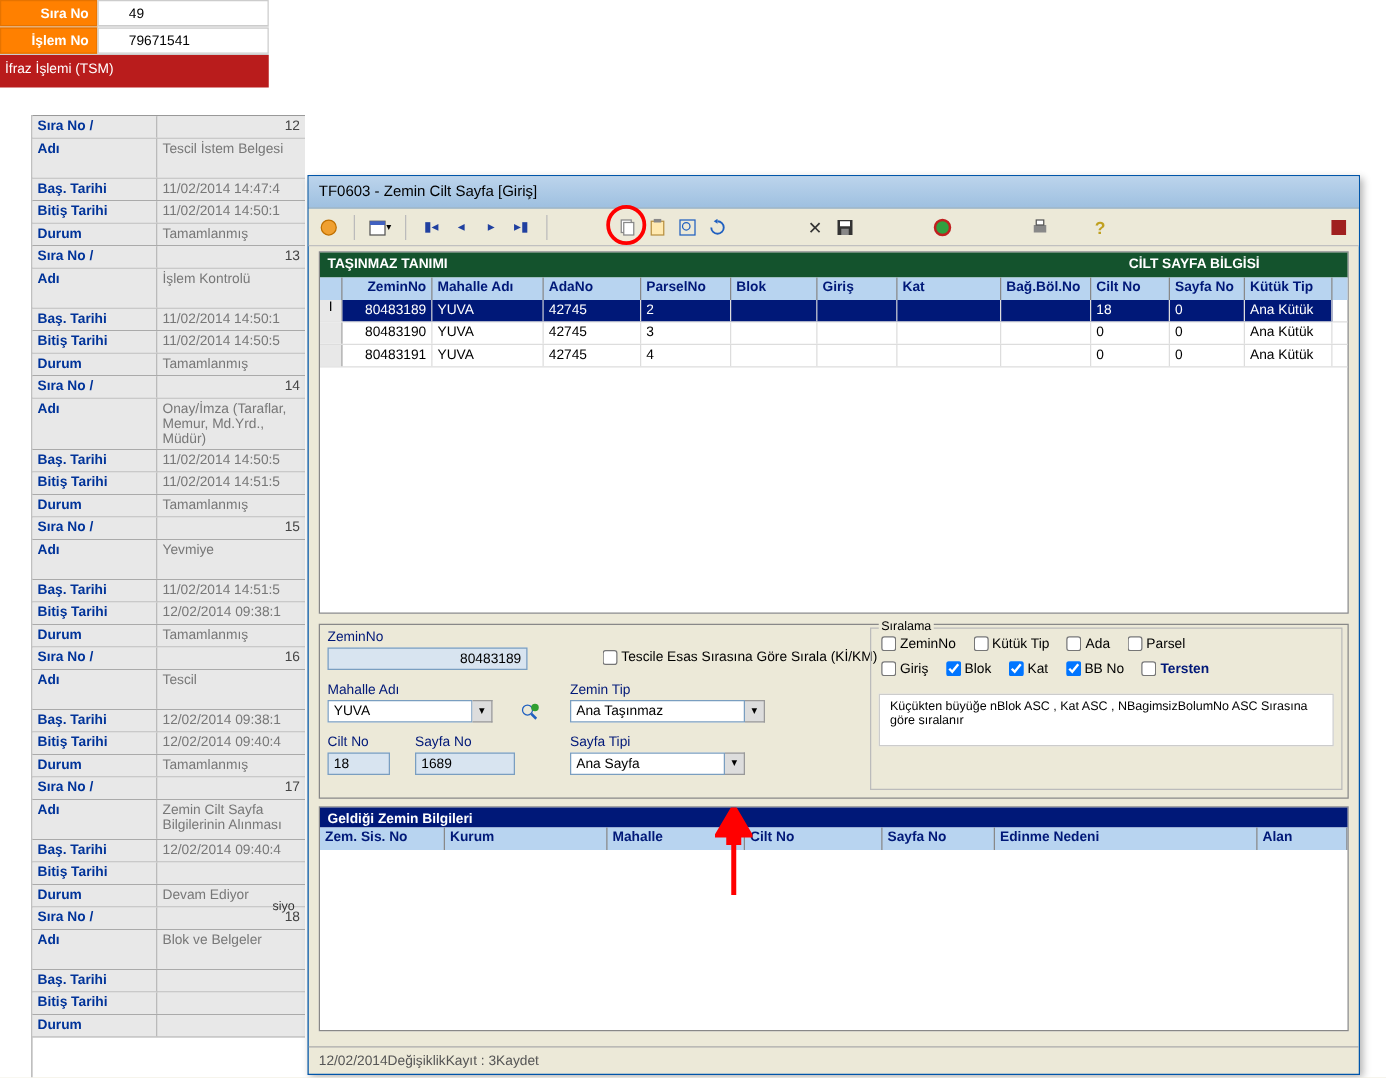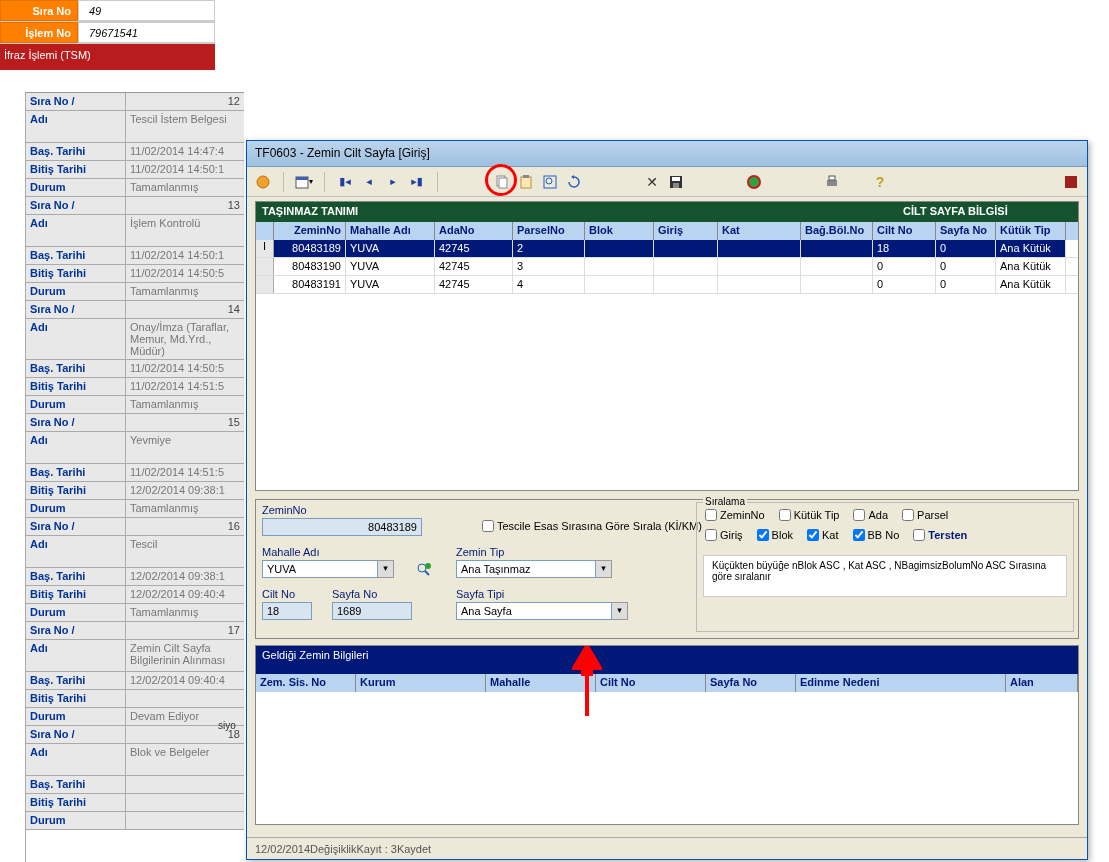--- a/index.html
+++ b/index.html
@@ -2,21 +2,21 @@
 <html><head>
 <meta charset="utf-8">
 <style>
 * { box-sizing: border-box; margin: 0; padding: 0; font-family: Arial, sans-serif; font-size: 11px; }
 body { background: #fff; width: 1109px; height: 862px; position: relative; overflow: hidden; }
 
 
 .left-panel { position: absolute; left: 0; top: 0; width: 215px; }
 .orange-row { display: flex; height: 22px; border-bottom: 1px solid #ccc; }
 .orange-label { width: 78px; background: #ff8000; color: #fff; font-weight: bold; text-align: right; padding: 4px 6px 0 0; border: 1px solid #e67300; }
-.orange-value { flex: 1; background: #fff; padding: 4px 10px; border: 1px solid #ccc; font-style: italic; }
+.orange-value { flex: 1; background: #fff; padding: 4px 24px; border: 1px solid #ccc; }
 .blue-bar { background: #b91c1c; color: #fff; padding: 5px 4px; height: 26px; font-size: 11px; }
 .left-scroll { position: absolute; left: 0; top: 92px; width: 218px; border-top: 1px solid #999; }
 .left-scroll .row { display: flex; min-height: 18px; border-bottom: 1px solid #aaa; }
 .left-scroll .lbl { width: 100px; color: #003399; font-weight: bold; padding: 2px 4px; border-right: 1px solid #aaa; background: #e8e8e8; }
 .left-scroll .val { flex: 1; padding: 2px 4px; color: #777; background: #e8e8e8; }
 .left-scroll .val.right { text-align: right; color: #444; }
 .left-margin { position: absolute; left: 0; top: 92px; width: 26px; height: 770px; background: #fff; border-right: 1px solid #aaa; }
 
 
 .dialog { position: absolute; left: 246px; top: 140px; width: 842px; height: 720px; background: #ece9d8; border: 1px solid #0055aa; box-shadow: 2px 2px 6px rgba(0,0,0,.3); }
@@ -59,21 +59,21 @@
 .siralama { position: absolute; left: 440px; top: 2px; width: 378px; height: 130px; border: 1px solid #bbb; padding-top: 0; }
 .siralama-title { position: absolute; top: -7px; left: 6px; font-size: 10px; background: #ece9d8; padding: 0 2px; }
 .chk-row { display: flex; gap: 14px; padding: 6px 8px 2px; align-items: center; flex-wrap: wrap; }
 .chk { display: flex; align-items: center; gap: 3px; }
 .chk input { width: 12px; height: 12px; }
 .chk .tersten { color: #001878; font-weight: bold; }
 .siralama .note { padding: 4px 8px; border: 1px solid #ccc; margin: 12px 6px; font-size: 10px; height: 42px; background: #fff; }
 
 
 .bottom-grid { position: absolute; left: 8px; top: 504px; right: 8px; height: 180px; border: 1px solid #888; background: #fff; }
-.bg-header1 { background: #001878; color: #fff; padding: 3px 6px; font-weight: normal; height: 28px; }
+.bg-header1 { background: #001878; color: #fff; padding: 3px 6px; font-weight: bold; height: 16px; }
 .bg-header2 { display: flex; background: #b8d4f0; height: 18px; }
 .bg-header2 .bgh { border-right: 1px solid #888; padding: 2px 4px; color: #001878; font-weight: bold; }
 
 .statusbar { position: absolute; left: 0; bottom: 0; right: 0; height: 22px; border-top: 1px solid #aaa; display: flex; align-items: center; padding: 0 8px; color: #555; }
 
 .red-arrow { position: absolute; left: 325px; top: 505px; pointer-events: none; }
 .red-arrow svg { width: 30px; height: 70px; }
 
 
 .bg-hint { position: absolute; left: 218px; top: 720px; width: 30px; height: 20px; font-size: 10px; color: #333; }
@@ -434,21 +434,21 @@
       <span class="fld-label">Cilt No</span>
       <input class="fld-input" style="width: 50px;" value="18">
     </div>
     <div style="position:absolute; left:76px; top:88px;">
       <span class="fld-label">Sayfa No</span>
       <input class="fld-input" style="width: 80px;" value="1689">
     </div>
     <div style="position:absolute; left:200px; top:88px;">
       <span class="fld-label">Sayfa Tipi</span>
       <div class="combo">
-        <input class="fld-input white" style="width: 156px;" value="Ana Sayfa">
+        <input class="fld-input white" style="width: 124px;" value="Ana Sayfa">
         <div class="arrow">▾</div>
       </div>
     </div>
 
     <div class="siralama">
       <span class="siralama-title">Sıralama</span>
       <div class="chk-row">
         <div class="chk">
             <input type="checkbox" style="">
             <span>ZeminNo</span>

